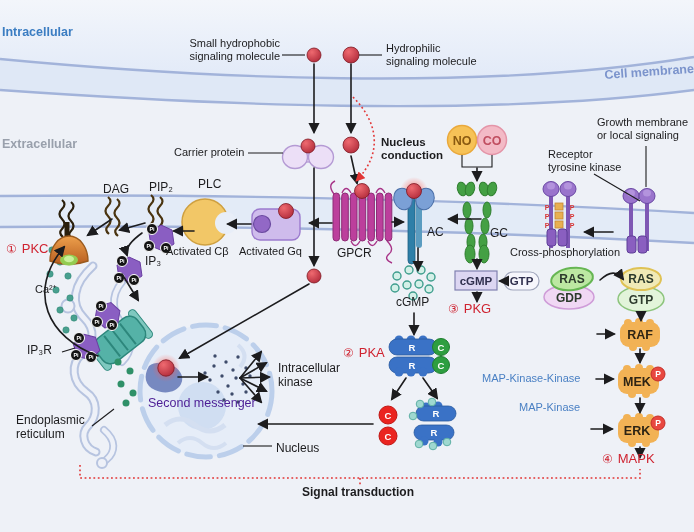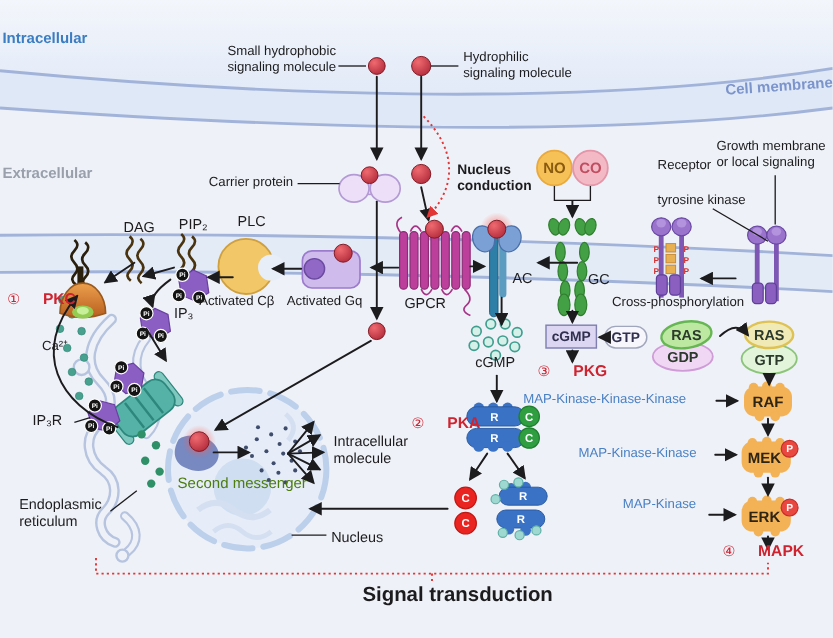--- a/index.html
+++ b/index.html
@@ -4,23 +4,23 @@
 <style>
   html,body{margin:0;padding:0;background:#eef1f7;}
   #stage{position:relative;width:694px;height:532px;overflow:hidden;background:#eef1f7;
          font-family:"Liberation Sans",sans-serif;}
   #diagram{position:absolute;left:0;top:0;}
   .lbl{position:absolute;font-family:"Liberation Sans",sans-serif;font-size:11px;color:#1c1c1e;
        white-space:nowrap;line-height:1.15;}
   .b{font-weight:700;}
   .f12{font-size:12px;} .f13{font-size:12.5px;}
   .blue{color:#3b7dc2;} .mapblue{color:#4a80c4;} .gray{color:#99a0ac;}
-  .red{color:#cf2330;} .memblue{color:#7c94cc;} .smblue{color:#4d7c0f;}
+  .red{color:#cf2330;} .memblue{color:#7c94cc;} .smblue{color:#4c1d95;}
   .ra{text-align:right;}
-  .num{font-size:12px;font-weight:400;} .rn{font-size:13px;font-weight:700;margin-left:19px;}
+  .num{font-size:12px;font-weight:400;} .rn{font-size:13px;font-weight:400;margin-left:5px;}
   .rot{transform:rotate(-4deg);transform-origin:left top;}
   
   .t-pi{font:700 5.5px "Liberation Sans",sans-serif;fill:#fff;text-anchor:middle;}
   .t-sub{font:700 9.5px "Liberation Sans",sans-serif;fill:#fff;text-anchor:middle;}
   .t-p{font:700 8.5px "Liberation Sans",sans-serif;fill:#fff;text-anchor:middle;}
   .t-pl{font:700 7px "Liberation Sans",sans-serif;fill:#d63535;text-anchor:middle;}
   .t-no{font:700 12.5px "Liberation Sans",sans-serif;fill:#8a5a10;text-anchor:middle;}
   .t-co{font:700 12.5px "Liberation Sans",sans-serif;fill:#c04e60;text-anchor:middle;}
   .t-ras{font:700 12px "Liberation Sans",sans-serif;fill:#2c3a2c;text-anchor:middle;}
   .t-box{font:700 11.5px "Liberation Sans",sans-serif;fill:#30304e;text-anchor:middle;}
@@ -479,21 +479,21 @@
 <div class="lbl ra" style="left:170px;top:50px;width:110px">signaling molecule</div>
 <div class="lbl" style="left:386px;top:42px">Hydrophilic</div>
 <div class="lbl" style="left:386px;top:55px">signaling molecule</div>
 
 <div class="lbl" style="left:174px;top:146px">Carrier protein</div>
 <div class="lbl b" style="left:381px;top:136px;font-size:11.5px">Nucleus</div>
 <div class="lbl b" style="left:381px;top:149px;font-size:11.5px">conduction</div>
 
 <div class="lbl" style="left:597px;top:116px">Growth membrane</div>
 <div class="lbl" style="left:597px;top:129px">or local signaling</div>
-<div class="lbl" style="left:548px;top:132px">Receptor</div>
+<div class="lbl" style="left:548px;top:148px">Receptor</div>
 <div class="lbl" style="left:548px;top:161px">tyrosine kinase</div>
 <div class="lbl" style="left:510px;top:246px">Cross-phosphorylation</div>
 
 <div class="lbl f12" style="left:103px;top:183px">DAG</div>
 <div class="lbl f12" style="left:149px;top:181px">PIP₂</div>
 <div class="lbl f12" style="left:198px;top:178px">PLC</div>
 
 <div class="lbl red" style="left:6px;top:242px"><span class="num">①</span><span class="rn">PKC</span></div>
 
 <div class="lbl" style="left:166px;top:245px">Activated Cβ</div>
@@ -503,26 +503,25 @@
 <div class="lbl f12" style="left:490px;top:227px">GC</div>
 
 <div class="lbl" style="left:35px;top:283px">Ca²⁺</div>
 <div class="lbl f12" style="left:145px;top:255px">IP₃</div>
 <div class="lbl f12" style="left:27px;top:344px">IP₃R</div>
 
 <div class="lbl f12" style="left:396px;top:296px">cGMP</div>
 <div class="lbl red" style="left:448px;top:302px"><span class="num">③</span><span class="rn">PKG</span></div>
 <div class="lbl red" style="left:343px;top:346px"><span class="num">②</span><span class="rn">PKA</span></div>
 
-<div class="lbl mapblue" style="left:436px;top:327px">MAP-Kinase-Kinase-Kinase</div>
 <div class="lbl mapblue" style="left:482px;top:372px">MAP-Kinase-Kinase</div>
-<div class="lbl mapblue" style="left:519px;top:414px">MAP-Kinase</div>
+<div class="lbl mapblue" style="left:519px;top:401px">MAP-Kinase</div>
 <div class="lbl red" style="left:602px;top:452px"><span class="num">④</span><span class="rn">MAPK</span></div>
 
 <div class="lbl f12" style="left:278px;top:362px">Intracellular</div>
-<div class="lbl f12" style="left:278px;top:376px">molecule</div>
+<div class="lbl f12" style="left:278px;top:376px">kinase</div>
 <div class="lbl f13 smblue" style="left:148px;top:396px">Second messenger</div>
 <div class="lbl f12" style="left:276px;top:442px">Nucleus</div>
 <div class="lbl f12" style="left:16px;top:414px">Endoplasmic</div>
 <div class="lbl f12" style="left:16px;top:428px">reticulum</div>
-<div class="lbl b" style="left:302px;top:486px;font-size:17px">Signal transduction</div>
+<div class="lbl b" style="left:302px;top:486px;font-size:12px">Signal transduction</div>
 
 </div>
 
 </body></html>

